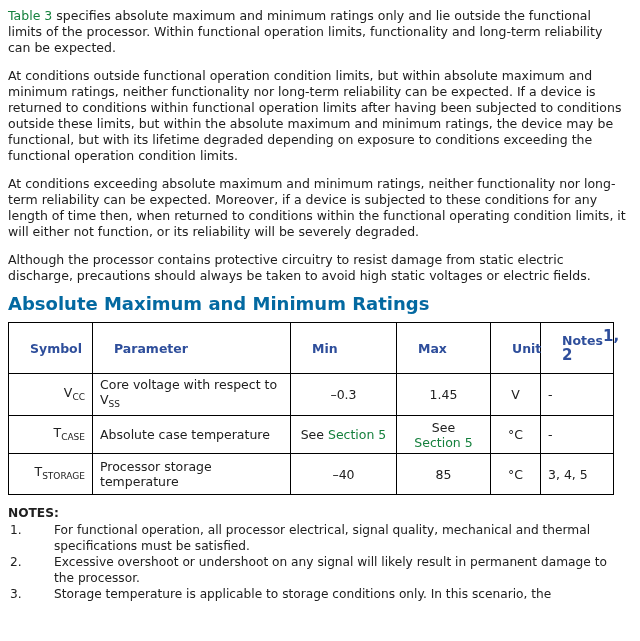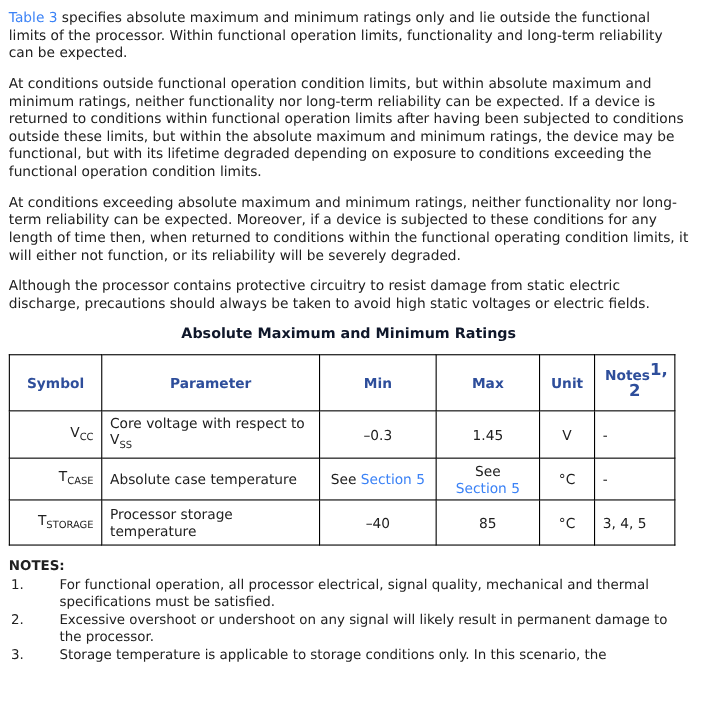--- a/index.html
+++ b/index.html
@@ -12,50 +12,49 @@
     box-sizing: border-box;
     padding: 8px 12px 0 8px;
     font-family: "DejaVu Sans", "Liberation Sans", sans-serif;
     font-size: 12.5px;
     line-height: 16px;
     color: #202020;
   }
   .content { width: 618px; }
   p.para { margin: 0 0 12px 0; }
   a.doclink {
-    color: #3b82f6;
+    color: #15803d;
     text-decoration: none;
     cursor: pointer;
   }
   h2.section-heading {
     margin: 0 0 10px 0;
-    font-size: 13px;
+    font-size: 18px;
     line-height: 16px;
     font-weight: bold;
-    color: #0f172a;
-    text-align: center;
+    color: #0369a1;
   }
   table.ratings {
     border-collapse: collapse;
     table-layout: fixed;
     width: 605px;
     margin: 0 0 10px 0;
     font-size: 12.5px;
     line-height: 15px;
   }
   table.ratings th, table.ratings td {
     border: 1px solid #000000;
     vertical-align: middle;
     padding: 3px 7px;
   }
   table.ratings th {
     color: #2e4e9b;
     font-weight: bold;
-    text-align: center;
-    padding: 6px 9px;
+    text-align: left;
+    padding: 6px 21px;
     height: 20px;
   }
   td.sym { text-align: right; }
   td.param { text-align: left; }
   td.c { text-align: center; }
   td.notes-cell { text-align: left; }
   sub.small-sub { font-size: 9px; vertical-align: -3px; letter-spacing: 0; }
   sup.small-sup { font-size: 15px; vertical-align: 4px; }
   tr.r1 td, tr.r2 td { height: 30px; }
   tr.r3 td { height: 31px; }

